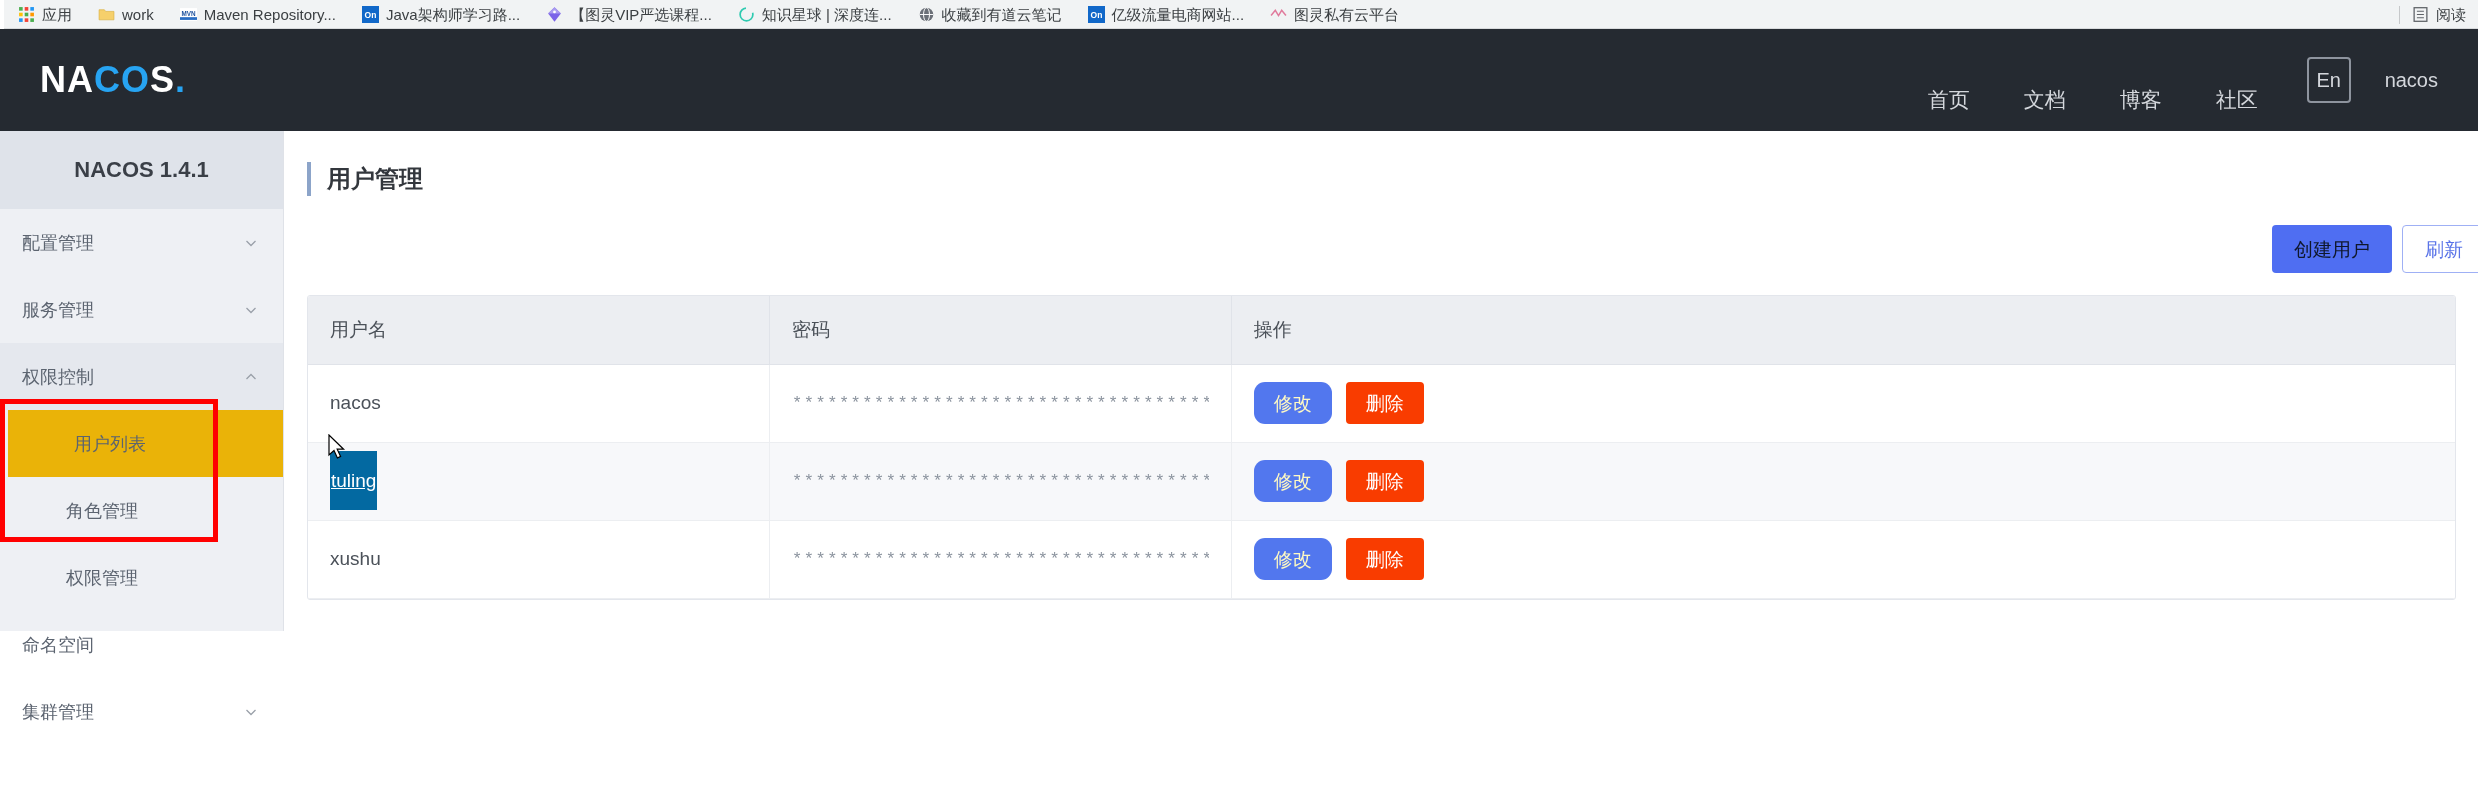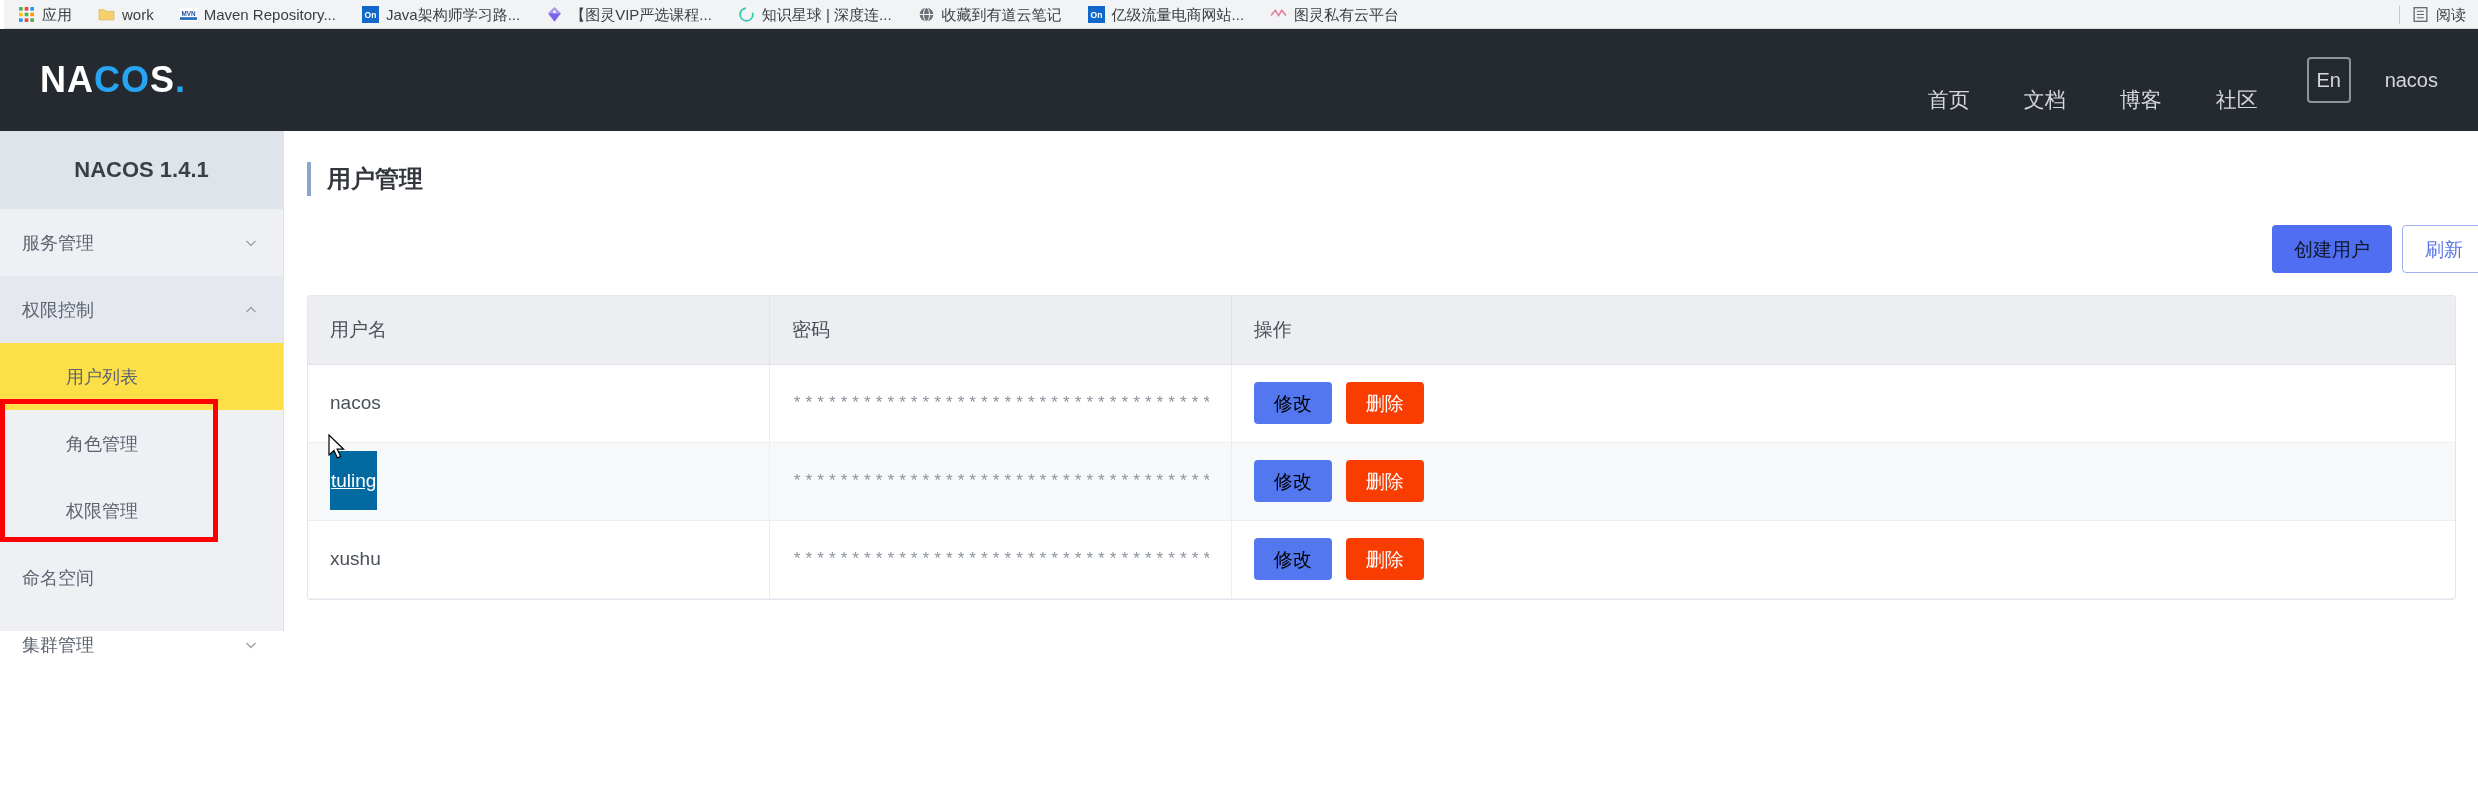--- a/index.html
+++ b/index.html
@@ -134,21 +134,21 @@
   .nav-item.expanded { background: #e5e8ee; }
   .nav-sub {
     height: 67px;
     display: flex; align-items: center;
     padding-left: 66px;
     font-size: 18px;
     color: #5c6470;
     cursor: pointer;
     background: #eef0f4;
   }
-  .nav-sub.active { background: #fde047; }
+  .nav-sub.active { background: #eab308; margin-left: 8px; }
 
   
   .annot-box {
     position: absolute;
     left: 0px; top: 399px;
     width: 218px; height: 143px;
     border: 5px solid #ff0000;
     pointer-events: none;
     z-index: 30;
   }
@@ -245,23 +245,23 @@
     font-size: 17px;
     letter-spacing: 1.5px;
     font-family: "Liberation Mono", "DejaVu Sans Mono", monospace;
     white-space: nowrap;
     display: block;
     overflow: hidden;
   }
   .cell-actions { display: flex; gap: 14px; }
   .btn-edit {
     background: #5277ee;
-    color: #000000;
+    color: #fef9c3;
     font-size: 19px;
-    border: none; border-radius: 4px;
+    border: none; border-radius: 11px;
     padding: 0 20px; height: 42px; line-height: 1;
     cursor: pointer; font-family: inherit;
   }
   .btn-delete {
     background: #f93c00;
     color: #ffffff;
     font-size: 19px;
     border: none; border-radius: 4px;
     padding: 0 20px; height: 42px; line-height: 1;
     cursor: pointer; font-family: inherit;
@@ -392,20 +392,26 @@
     <span class="lang-box">En</span>
     <span class="user-name">nacos</span>
   </nav>
 </div>
 
 <aside class="sidebar">
   <div class="sidebar-title">NACOS 1.4.1</div>
 
   <div class="nav-group">
 
+    <div class="nav-item">
+      <span>配置管理</span>
+      <svg class="caret" viewBox="0 0 16 16">
+        <path d="M3.5 6 L8 10.5 L12.5 6" fill="none" stroke="#9aa0a9" stroke-width="1.3"></path>
+      </svg>
+    </div>
 
     <div class="nav-item">
       <span>服务管理</span>
       <svg class="caret" viewBox="0 0 16 16">
         <path d="M3.5 6 L8 10.5 L12.5 6" fill="none" stroke="#9aa0a9" stroke-width="1.3"></path>
       </svg>
     </div>
 
     <div class="nav-item expanded">
       <span>权限控制</span>

